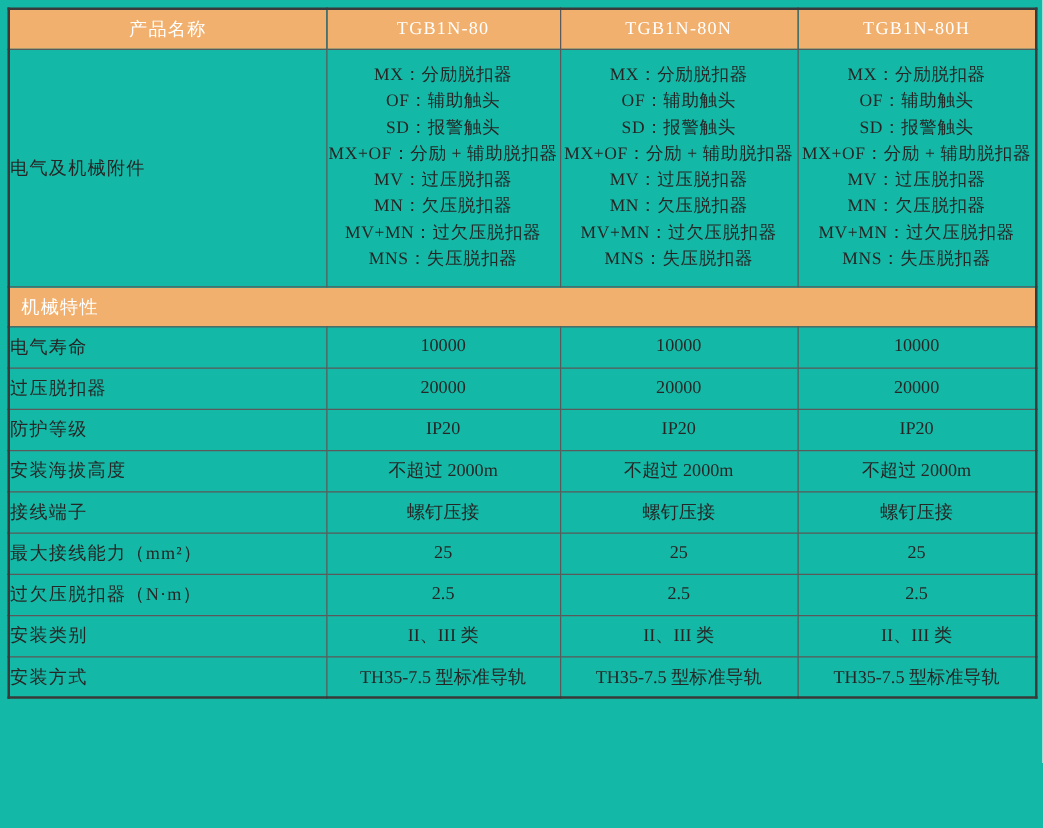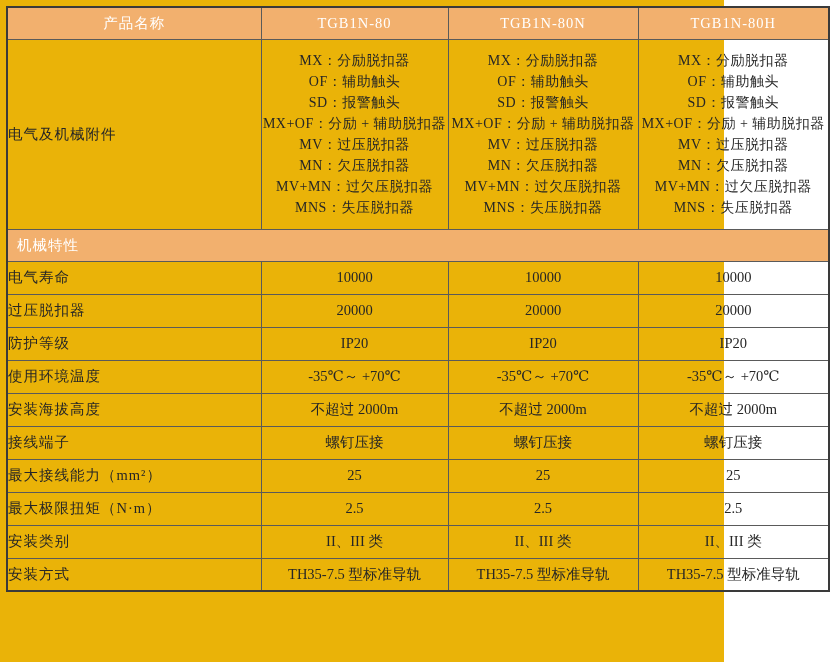--- a/index.html
+++ b/index.html
@@ -1,19 +1,19 @@
 <!DOCTYPE html>
 <html><head>
 <meta charset="utf-8">
 <style>
   html,body{margin:0;padding:0;background:#ffffff;}
   .page{
     position:relative;
-    width:724px;height:662px;
-    background:#eab308;
+    width:834px;height:662px;
+    background:#14b8a6;
     font-family:"Liberation Serif","DejaVu Serif",serif;
     color:#262626;
     box-sizing:border-box;
   }
   table.spec{
     position:absolute;left:6px;top:6px;
     width:822px;
     border-collapse:collapse;
     table-layout:fixed;
     border:2px solid #3a3a3a;
@@ -135,45 +135,39 @@
       <td class="value-cell">20000</td>
     </tr>
     <tr class="row">
       <td class="label-cell">防护等级</td>
       <td class="value-cell">IP20</td>
       <td class="value-cell">IP20</td>
       <td class="value-cell">IP20</td>
     </tr>
 
     <tr class="row">
-      <td class="label-cell">使用环境温度</td>
-      <td class="value-cell">-35℃～ +70℃</td>
-      <td class="value-cell">-35℃～ +70℃</td>
-      <td class="value-cell">-35℃～ +70℃</td>
-    </tr>
-    <tr class="row">
       <td class="label-cell">安装海拔高度</td>
       <td class="value-cell">不超过 2000m</td>
       <td class="value-cell">不超过 2000m</td>
       <td class="value-cell">不超过 2000m</td>
     </tr>
     <tr class="row">
       <td class="label-cell">接线端子</td>
       <td class="value-cell">螺钉压接</td>
       <td class="value-cell">螺钉压接</td>
       <td class="value-cell">螺钉压接</td>
     </tr>
     <tr class="row">
       <td class="label-cell">最大接线能力（mm²）</td>
       <td class="value-cell">25</td>
       <td class="value-cell">25</td>
       <td class="value-cell">25</td>
     </tr>
     <tr class="row">
-      <td class="label-cell">最大极限扭矩（N·m）</td>
+      <td class="label-cell">过欠压脱扣器（N·m）</td>
       <td class="value-cell">2.5</td>
       <td class="value-cell">2.5</td>
       <td class="value-cell">2.5</td>
     </tr>
     <tr class="row">
       <td class="label-cell">安装类别</td>
       <td class="value-cell">II、III 类</td>
       <td class="value-cell">II、III 类</td>
       <td class="value-cell">II、III 类</td>
     </tr>

